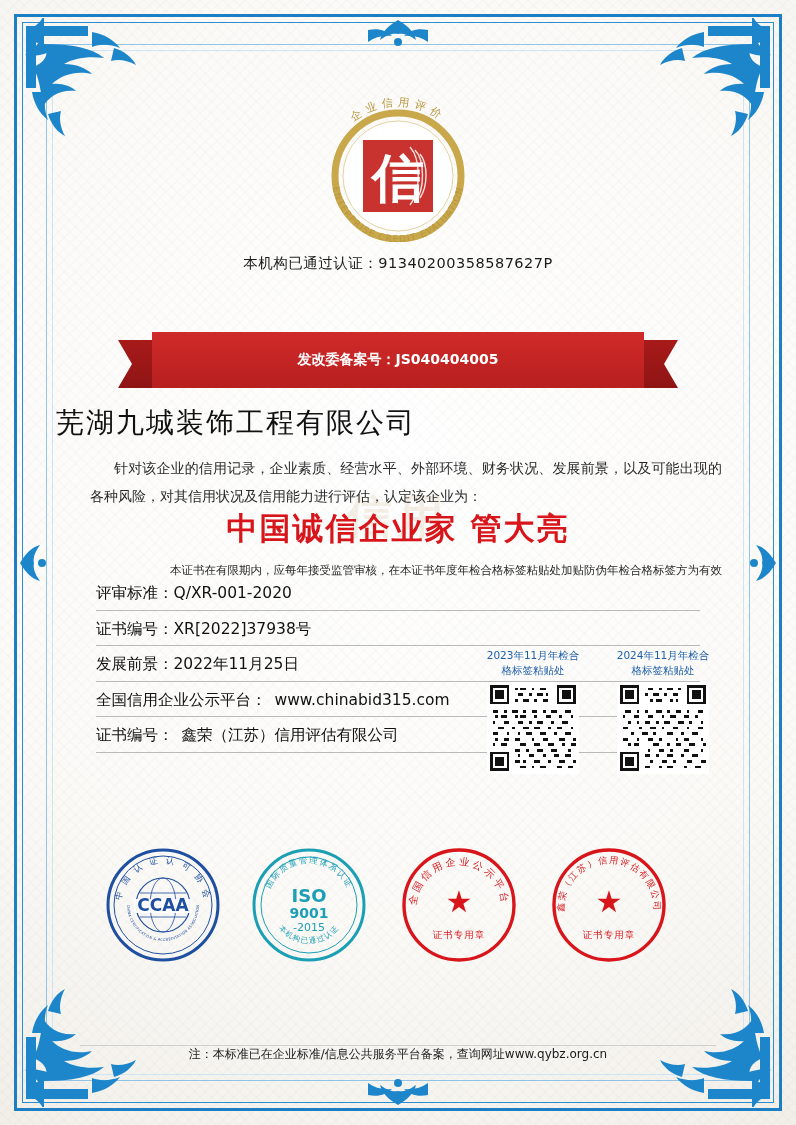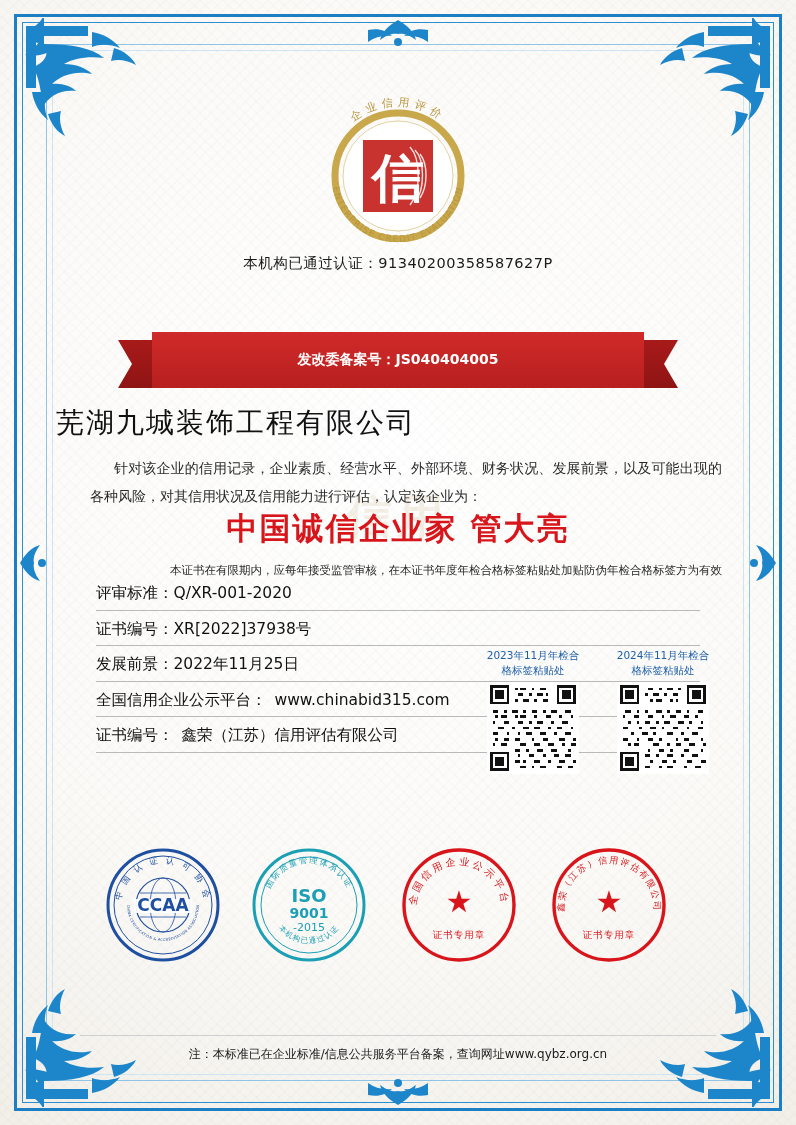--- a/index.html
+++ b/index.html
@@ -124,21 +124,21 @@
   .seals{position:absolute;left:24px;right:24px;top:790px;height:130px;}
   .seal{position:absolute;top:0;width:118px;height:118px;}
   .s1{left:24px;}
   .s2{left:170px;}
   .s3{left:320px;}
   .s4{left:470px;}
 
   .footnote{
     position:absolute;left:24px;right:24px;bottom:6px;text-align:center;
     font-size:12px;color:#1b1b1b;
-    padding-top:10px;border-top:1px solid #cfcfcf;
+    border-top:1px solid #cfcfcf;
   }
   .watermark{
     position:absolute;left:50%;top:430px;transform:translateX(-50%);
     font-size:46px;color:rgba(200,170,120,0.18);font-weight:bold;letter-spacing:6px;
     pointer-events:none;
   }
 </style>
 </head>
 <body>
 

